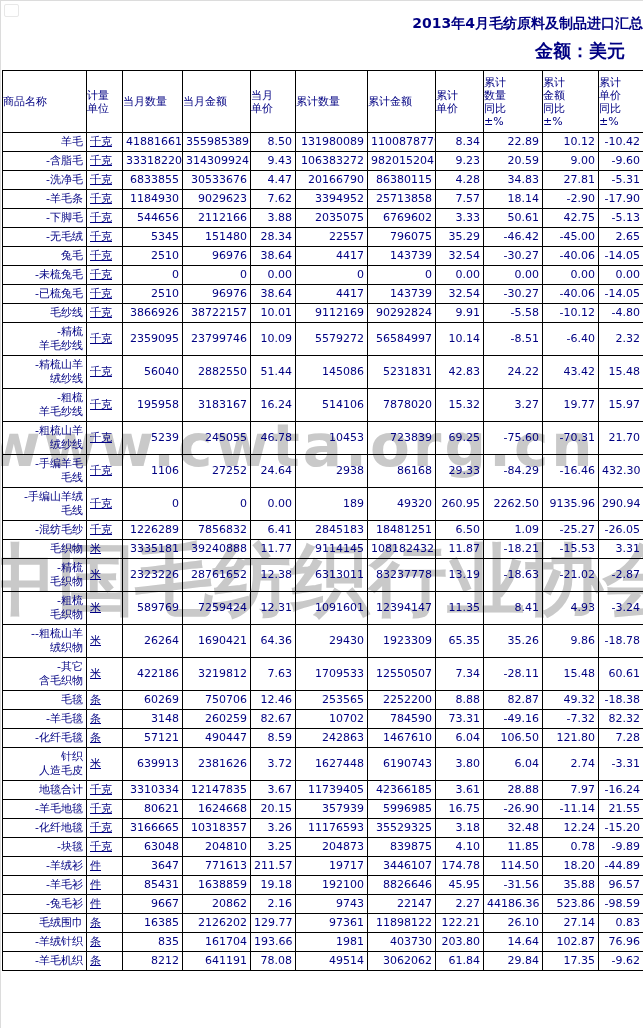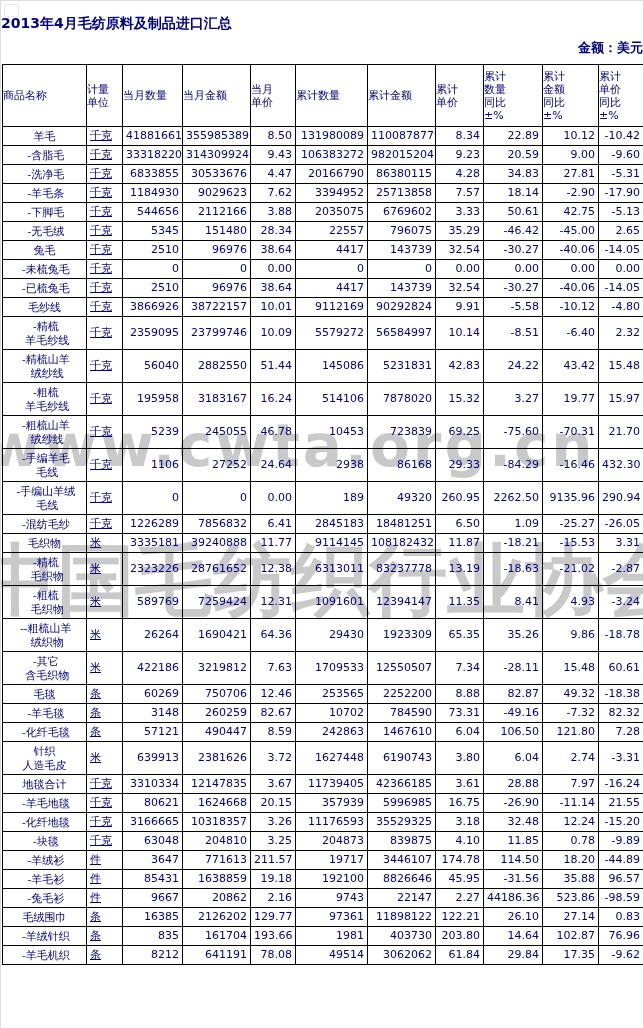--- a/index.html
+++ b/index.html
@@ -19,47 +19,47 @@
   }
   .watermark{
     position:absolute;z-index:0;
     color:#c9c9c9;font-weight:bold;white-space:nowrap;
     -webkit-user-select:none;user-select:none;
   }
   .wm-url{top:411px;left:-14px;font-size:58px;letter-spacing:3px;}
   .wm-org{top:528px;left:-22px;font-size:78px;letter-spacing:0px;}
   .content{position:relative;z-index:1;}
   .title{
-    margin-top:14px;text-align:left;
+    margin-top:14px;text-align:right;
     font-size:14px;font-weight:bold;color:#000082;
   }
   .currency{
     margin-top:6px;margin-bottom:7px;
-    text-align:right;
-    font-size:13px;font-weight:bold;color:#000082;
+    text-align:right;padding-right:18px;
+    font-size:18px;font-weight:bold;color:#000082;
   }
   table.summary{
     border-collapse:collapse;table-layout:fixed;
     width:641px;margin-left:1px;
   }
   table.summary th,table.summary td{
     border:1px solid #000000;color:#000082;
     overflow:hidden;box-sizing:border-box;
   }
   table.summary thead tr{height:62px;}
   table.summary th{
     font-size:11px;font-weight:normal;text-align:left;
     vertical-align:middle;white-space:pre-line;line-height:13px;
     padding:1px 0;
   }
   table.summary td{
     font-size:11px;line-height:14px;vertical-align:middle;
     padding:2px 3px 2px 3px;
   }
-  td.name{text-align:center;white-space:pre-wrap;padding-left:2px;padding-right:1px;font-family:Liberation Serif, serif;}
+  td.name{text-align:right;white-space:pre-wrap;padding-left:2px;padding-right:1px;}
   td.unit{text-align:left;padding-left:1px;padding-right:1px;text-decoration:underline;}
   td.num{text-align:right;}
 </style>
 </head>
 <body>
 
 <div class="page">
 
   <div class="corner-artifact"></div>
 

